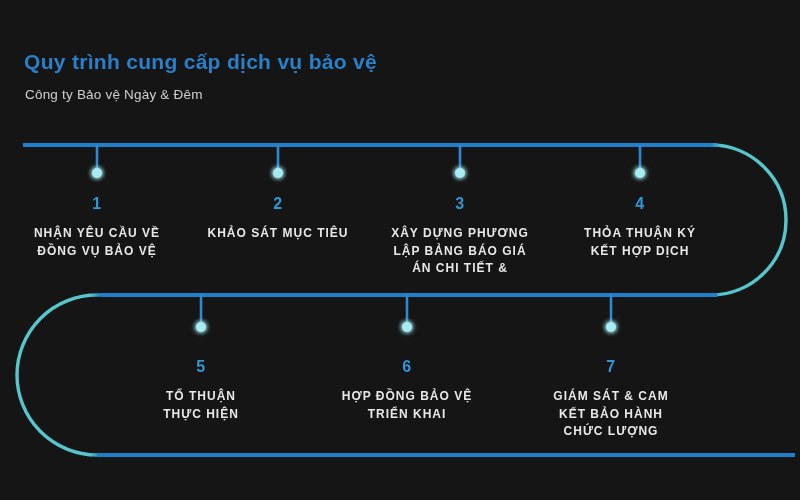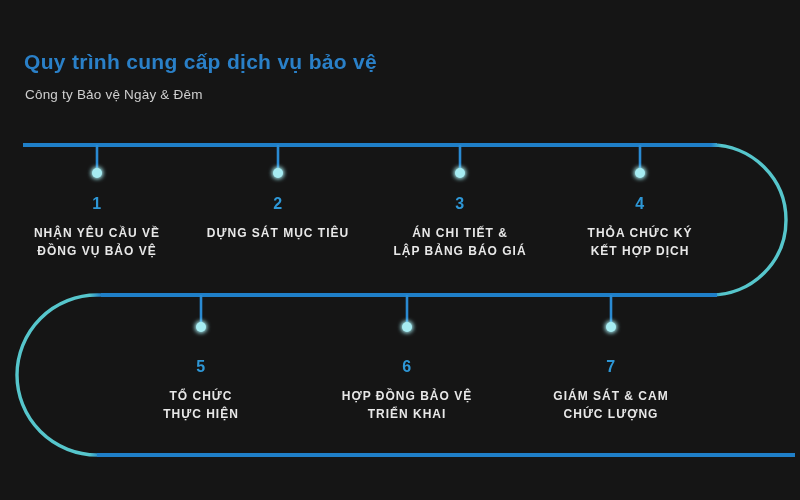--- a/index.html
+++ b/index.html
@@ -152,57 +152,59 @@
     <div class="step-num">1</div>
     <div class="step-label">
       <div>NHẬN YÊU CẦU VỀ</div>
       <div>ĐỒNG VỤ BẢO VỆ</div>
     </div>
   </div>
 
   <div class="step" style="left:273px; top:196px;">
     <div class="step-num">2</div>
     <div class="step-label">
-      <div>DỰNG SÁT MỤC TIÊU</div>
+      <div>KHẢO SÁT MỤC TIÊU</div>
     </div>
   </div>
 
   <div class="step" style="left:455px; top:196px;">
     <div class="step-num">3</div>
     <div class="step-label">
+      <div>XÂY DỰNG PHƯƠNG</div>
+      <div>LẬP BẢNG BÁO GIÁ</div>
       <div>ÁN CHI TIẾT &amp;</div>
-      <div>LẬP BẢNG BÁO GIÁ</div>
     </div>
   </div>
 
   <div class="step" style="left:635px; top:196px;">
     <div class="step-num">4</div>
     <div class="step-label">
-      <div>THỎA CHỨC KÝ</div>
+      <div>THỎA THUẬN KÝ</div>
       <div>KẾT HỢP DỊCH</div>
     </div>
   </div>
 
   <div class="step" style="left:196px; top:359px;">
     <div class="step-num">5</div>
     <div class="step-label">
-      <div>TỔ CHỨC</div>
+      <div>TỔ THUẬN</div>
       <div>THỰC HIỆN</div>
     </div>
   </div>
 
   <div class="step" style="left:402px; top:359px;">
     <div class="step-num">6</div>
     <div class="step-label">
       <div>HỢP ĐỒNG BẢO VỆ</div>
       <div>TRIỂN KHAI</div>
     </div>
   </div>
 
   <div class="step" style="left:606px; top:359px;">
     <div class="step-num">7</div>
     <div class="step-label">
       <div>GIÁM SÁT &amp; CAM</div>
+      <div>KẾT BẢO HÀNH</div>
       <div>CHỨC LƯỢNG</div>
     </div>
   </div>
 
 </div>
 
 </body></html>

